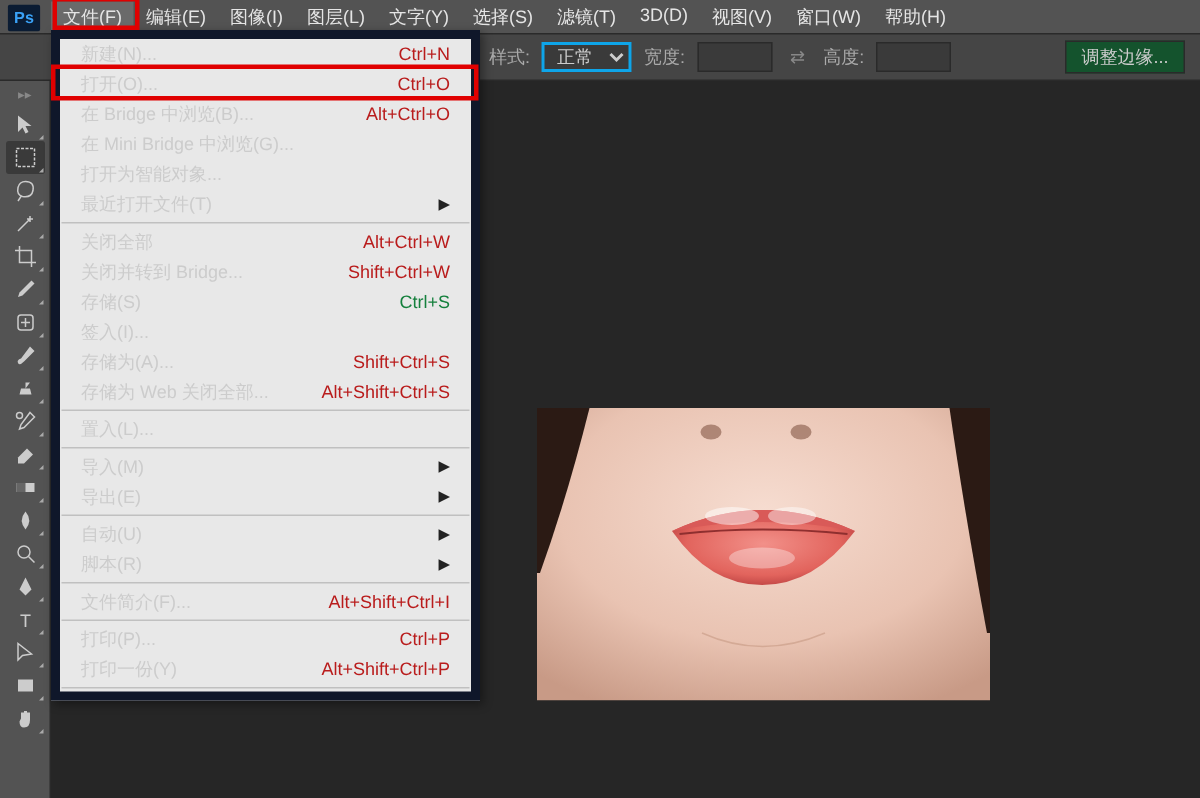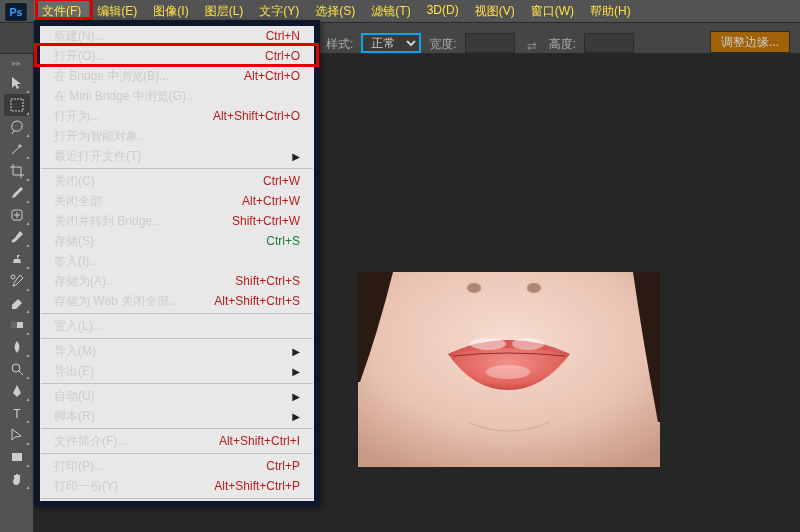--- a/index.html
+++ b/index.html
@@ -1,26 +1,26 @@
 <!DOCTYPE html>
 <html><head>
 <meta charset="utf-8">
 <style>
 *{margin:0;padding:0;box-sizing:border-box;font-family:"Microsoft YaHei",Arial,sans-serif;font-size:12px;color:#ccc;user-select:none}
 body{background:#535353;width:800px;height:532px;overflow:hidden;position:relative}
 .menubar{background:#535353;height:22px;display:flex;align-items:flex-end;padding-left:2px}
 .ps-logo{width:28px;height:20px;display:flex;align-items:center;justify-content:center;margin-right:4px}
 .ps-logo svg{width:22px;height:18px}
-.menu-item{padding:2px 8px;cursor:default;color:#fde047}
+.menu-item{padding:2px 8px;cursor:default;color:#e5e5e5}
 .menu-item.active{background:#6a6a6a}
-.optbar{background:#454545;height:32px;border-top:1px solid #2a2a2a;border-bottom:1px solid #2a2a2a;display:flex;align-items:flex-end;padding-left:38px;gap:8px;position:relative;z-index:1}
+.optbar{background:#454545;height:32px;border-top:1px solid #2a2a2a;border-bottom:1px solid #2a2a2a;display:flex;align-items:center;padding-left:38px;gap:8px;position:relative;z-index:1}
 .optbar .lbl{color:#aaa}
 .optbar select{background:#3a3a3a;border:2px solid #0ea5e9;color:#ccc;height:20px;width:60px;padding:0 4px}
 .optbar .field{background:#3a3a3a;border:1px solid #2a2a2a;height:20px;width:50px}
-.optbar .btn{background:#a16207;border:1px solid #2a2a2a;height:22px;padding:2px 10px;color:#ccc;margin-left:auto;margin-right:10px}
+.optbar .btn{background:#14532d;border:1px solid #2a2a2a;height:22px;padding:2px 10px;color:#ccc;margin-left:auto;margin-right:10px}
 .optbar .swap{color:#888;margin:0 4px}
 .workspace{position:absolute;top:54px;left:0;right:0;bottom:0;background:#262626;display:flex}
 .toolbar{width:34px;background:#535353;border-right:1px solid #2a2a2a;display:flex;flex-direction:column;align-items:center;padding-top:4px;gap:2px}
 .toolbar .expand{width:30px;height:10px;display:flex;justify-content:center;align-items:center;color:#888;font-size:9px;margin-bottom:2px}
 .tool{width:26px;height:22px;display:flex;align-items:center;justify-content:center;position:relative;border-radius:2px}
 .tool.sel{background:#3a3a3a}
 .tool svg{width:16px;height:16px}
 .tool .tri{position:absolute;right:1px;bottom:1px;width:0;height:0;border-left:3px solid transparent;border-bottom:3px solid #aaa}
 .canvas-area{flex:1;position:relative}
 .doc{position:absolute;left:324px;top:218px;width:302px;height:195px;background:#222}
@@ -239,35 +239,27 @@
       <span class="sc">Ctrl+O</span>
     </div>
     <div class="dd-row">
       <span>在 Bridge 中浏览(B)...</span>
       <span class="sc">Alt+Ctrl+O</span>
     </div>
     <div class="dd-row">
       <span>在 Mini Bridge 中浏览(G)...</span>
     </div>
     <div class="dd-row">
-      <span>打开为...</span>
-      <span class="sc">Alt+Shift+Ctrl+O</span>
-    </div>
-    <div class="dd-row">
       <span>打开为智能对象...</span>
     </div>
     <div class="dd-row">
       <span>最近打开文件(T)</span>
       <span class="sub">▶</span>
     </div>
     <div class="dd-sep"></div>
-    <div class="dd-row">
-      <span>关闭(C)</span>
-      <span class="sc">Ctrl+W</span>
-    </div>
     <div class="dd-row">
       <span>关闭全部</span>
       <span class="sc">Alt+Ctrl+W</span>
     </div>
     <div class="dd-row">
       <span>关闭并转到 Bridge...</span>
       <span class="sc">Shift+Ctrl+W</span>
     </div>
     <div class="dd-row disabled">
       <span>存储(S)</span>

